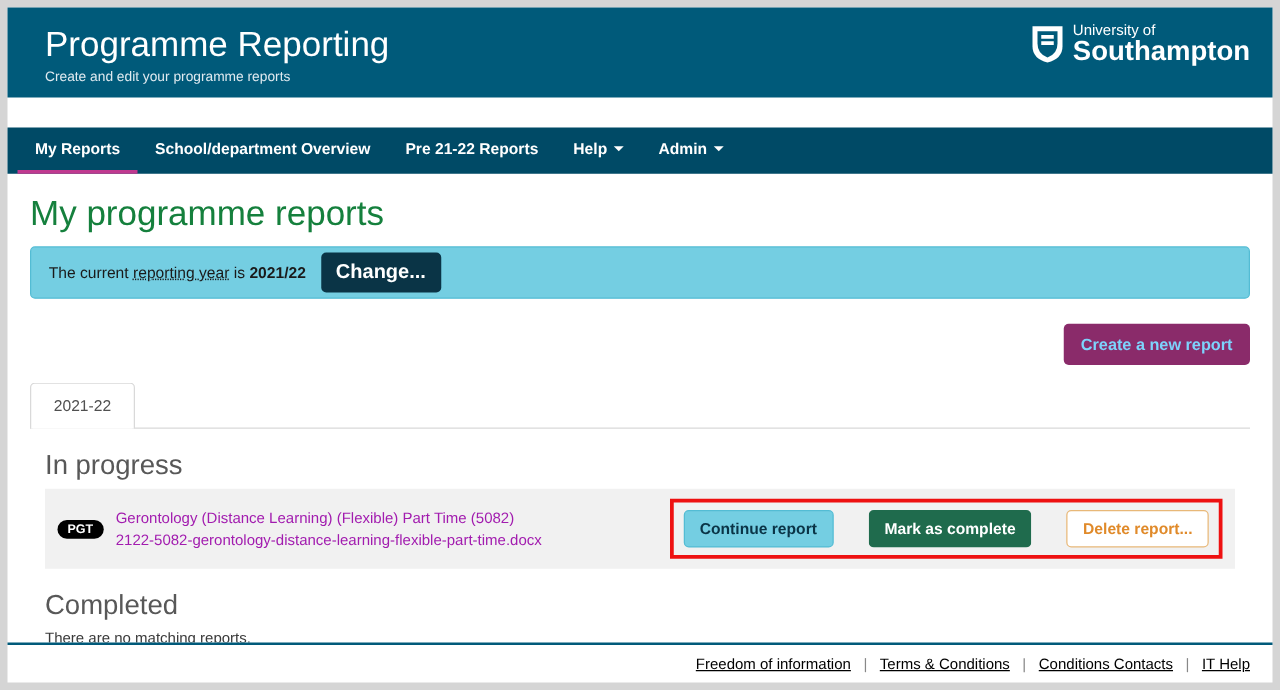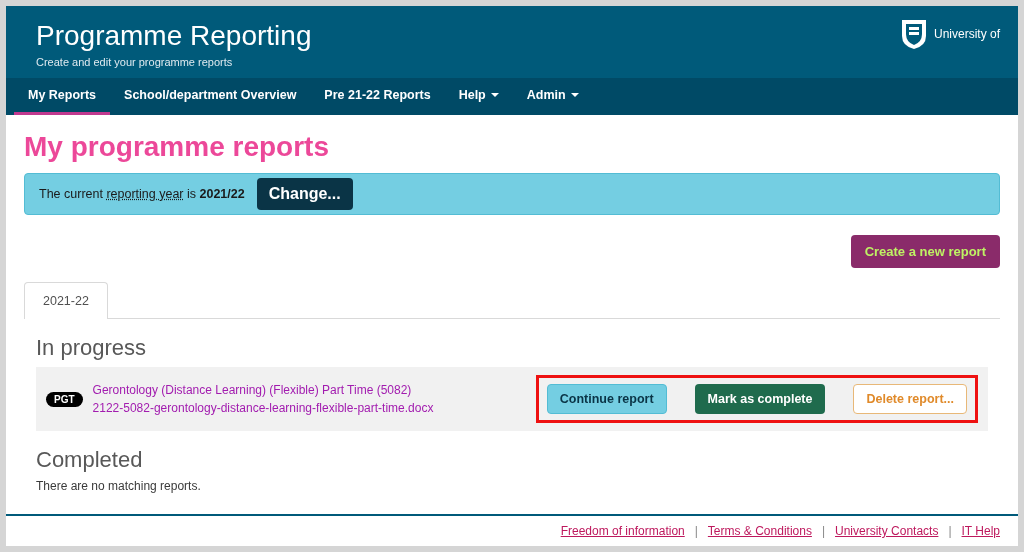--- a/index.html
+++ b/index.html
@@ -43,20 +43,21 @@
     color: #fff;
   }
   .logo svg { flex-shrink: 0; }
   .logo-text { line-height: 1; }
   .logo-text .l1 { font-size: 12px; display: block; }
   .logo-text .l2 { font-size: 22px; font-weight: 700; display: block; }
   .nav {
     background: #004a66;
     display: flex;
     padding: 0 8px;
+    margin-top: 24px;
   }
   .nav-item {
     color: #fff;
     font-size: 12.5px;
     font-weight: 700;
     padding: 10px 14px;
     cursor: pointer;
     border-bottom: 3px solid transparent;
     display: flex;
     align-items: center;
@@ -71,22 +72,22 @@
     border-right: 4px solid transparent;
     border-top: 4px solid #fff;
   }
   .content {
     padding: 10px 18px 0 18px;
     flex: 1;
     overflow: hidden;
   }
   .page-title {
     font-size: 28px;
-    font-weight: 700;
-    color: #ec4899;
+    font-weight: 400;
+    color: #15803d;
     margin: 6px 0 10px 0;
   }
   .banner {
     background: #74cee2;
     border: 1px solid #53bcd4;
     border-radius: 4px;
     padding: 4px 14px;
     display: flex;
     align-items: center;
     gap: 8px;
@@ -106,21 +107,21 @@
     cursor: pointer;
     margin-left: 4px;
   }
   .create-row {
     display: flex;
     justify-content: flex-end;
     margin: 20px 0 14px 0;
   }
   .create-btn {
     background: #8a2b6a;
-    color: #bef264;
+    color: #7dd3fc;
     border: none;
     border-radius: 4px;
     padding: 9px 14px;
     font-size: 13px;
     font-weight: 700;
     cursor: pointer;
   }
   .tabs {
     display: flex;
     border-bottom: 1px solid #d9d9d9;
@@ -189,40 +190,41 @@
   }
   .footer {
     border-top: 2px solid #005a7a;
     padding: 8px 18px;
     display: flex;
     justify-content: flex-end;
     gap: 6px;
     font-size: 12px;
     margin-top: auto;
   }
-  .footer a { color: #be185d; text-decoration: underline; cursor: pointer; }
+  .footer a { color: #000000; text-decoration: underline; cursor: pointer; }
   .footer .sep { color: #888; padding: 0 4px; }
 </style>
 </head>
 <body>
 
 <div class="app">
 
   <div class="header">
     <h1>Programme Reporting</h1>
     <div class="subtitle">Create and edit your programme reports</div>
     <div class="logo">
       <svg width="28" height="32" viewBox="0 0 28 32">
         <path d="M2 2 H26 V18 Q26 28 14 31 Q2 28 2 18 Z" fill="#fff"></path>
         <path d="M6 6 H22 V16 Q22 24 14 27 Q6 24 6 16 Z" fill="#005a7a"></path>
         <rect x="9" y="9" width="10" height="3" fill="#fff"></rect>
         <rect x="9" y="14" width="10" height="3" fill="#fff"></rect>
       </svg>
       <div class="logo-text">
         <span class="l1">University of</span>
+        <span class="l2">Southampton</span>
       </div>
     </div>
   </div>
 
   <div class="nav">
     <div class="nav-item active">
       <span>My Reports</span>
     </div>
     <div class="nav-item">
       <span>School/department Overview</span>
@@ -274,18 +276,18 @@
 
     <h3 class="section-heading">Completed</h3>
     <div class="completed-note">There are no matching reports.</div>
   </div>
 
   <div class="footer">
     <a>Freedom of information</a>
     <span class="sep">|</span>
     <a>Terms &amp; Conditions</a>
     <span class="sep">|</span>
-    <a>University Contacts</a>
+    <a>Conditions Contacts</a>
     <span class="sep">|</span>
     <a>IT Help</a>
   </div>
 
 </div>
 
 </body></html>

